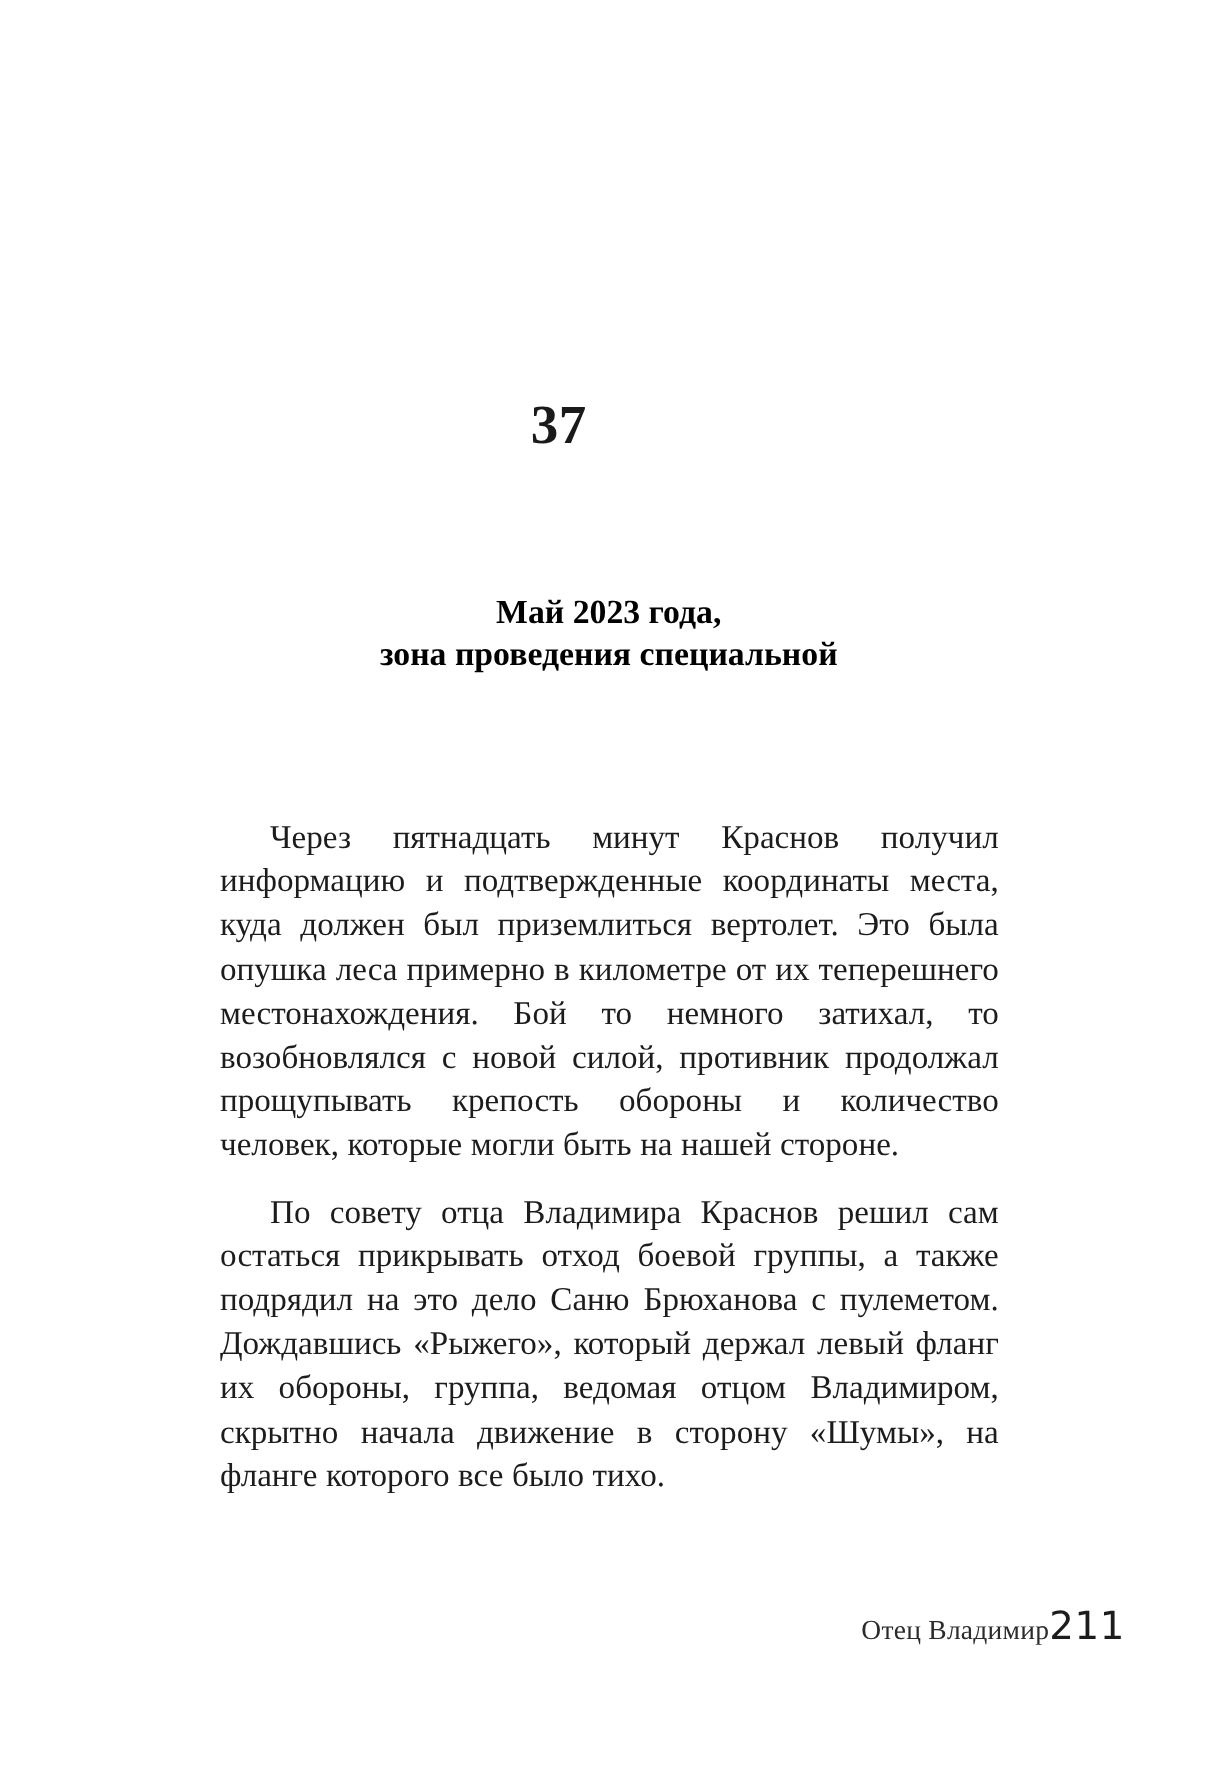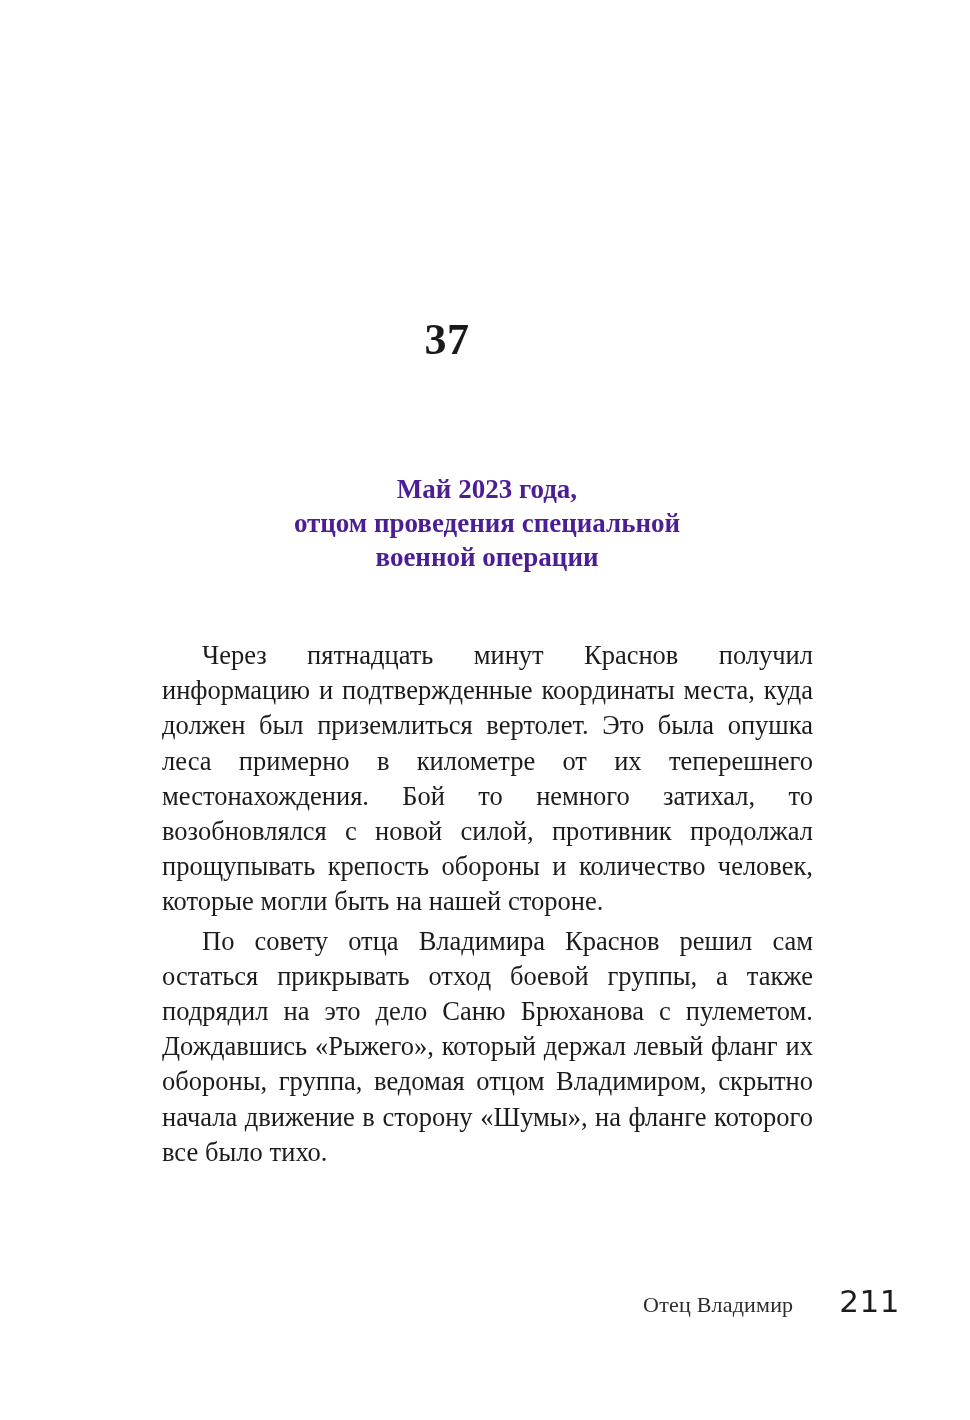--- a/index.html
+++ b/index.html
@@ -43,36 +43,36 @@
   .scene-heading {
     position: absolute;
     top: 472px;
     left: 158px;
     width: 658px;
     text-align: center;
     font-family: "Liberation Serif", "DejaVu Serif", serif;
     font-weight: 700;
     font-size: 27px;
     line-height: 34px;
-    color: #4c1d95;
+    color: #000000;
   }
   .scene-heading .hline {
     display: block;
     white-space: nowrap;
   }
 
   
   .body-text {
     position: absolute;
     top: 634px;
     left: 158px;
     width: 659px;
   }
   .para {
-    margin: 4px;
+    margin: 18px;
     text-align: justify;
     text-align-last: left;
     text-justify: inter-word;
     font-size: 26.5px;
     line-height: 35.2px;
     color: #1c1c1c;
     hyphens: manual;
     word-spacing: 0.2px;
   }
   .para.indent {
@@ -98,36 +98,34 @@
     letter-spacing: 0.2px;
     font-weight: 400;
     font-family: Liberation Serif, serif;
   }
   .page-number {
     font-size: 31px;
     line-height: 31px;
     color: #1c1c1c;
     font-weight: 400;
     letter-spacing: 0.5px;
-    margin-left: 46px;
     min-width: 52px;
     text-align: right;
   }
 </style>
 </head>
 <body>
 
 <div class="page">
 
   <div class="chapter-number">37</div>
 
   <div class="scene-heading">
     <span class="hline">Май 2023 года,</span>
-    <span class="hline">отцом проведения специальной</span>
-    <span class="hline">военной операции</span>
+    <span class="hline">зона проведения специальной</span>
   </div>
 
   <div class="body-text">
     <p class="para indent">Через пятнадцать минут Краснов получил информацию и подтвержденные координаты места, куда должен был приземлиться вертолет. Это была опушка леса примерно в километре от их теперешнего местонахождения. Бой то немного затихал, то возобновлялся с новой силой, противник продолжал прощупывать крепость обороны и количество человек, которые могли быть на нашей стороне.</p>
     <p class="para indent">По совету отца Владимира Краснов решил сам остаться прикрывать отход боевой группы, а также подрядил на это дело Саню Брюханова с пулеметом. Дождавшись «Рыжего», который держал левый фланг их обороны, группа, ведомая отцом Владимиром, скрытно начала движение в сторону «Шумы», на фланге которого все было тихо.</p>
   </div>
 
   <div class="footer">
     <span class="running-head">Отец Владимир</span>
     <span class="page-number">211</span>

